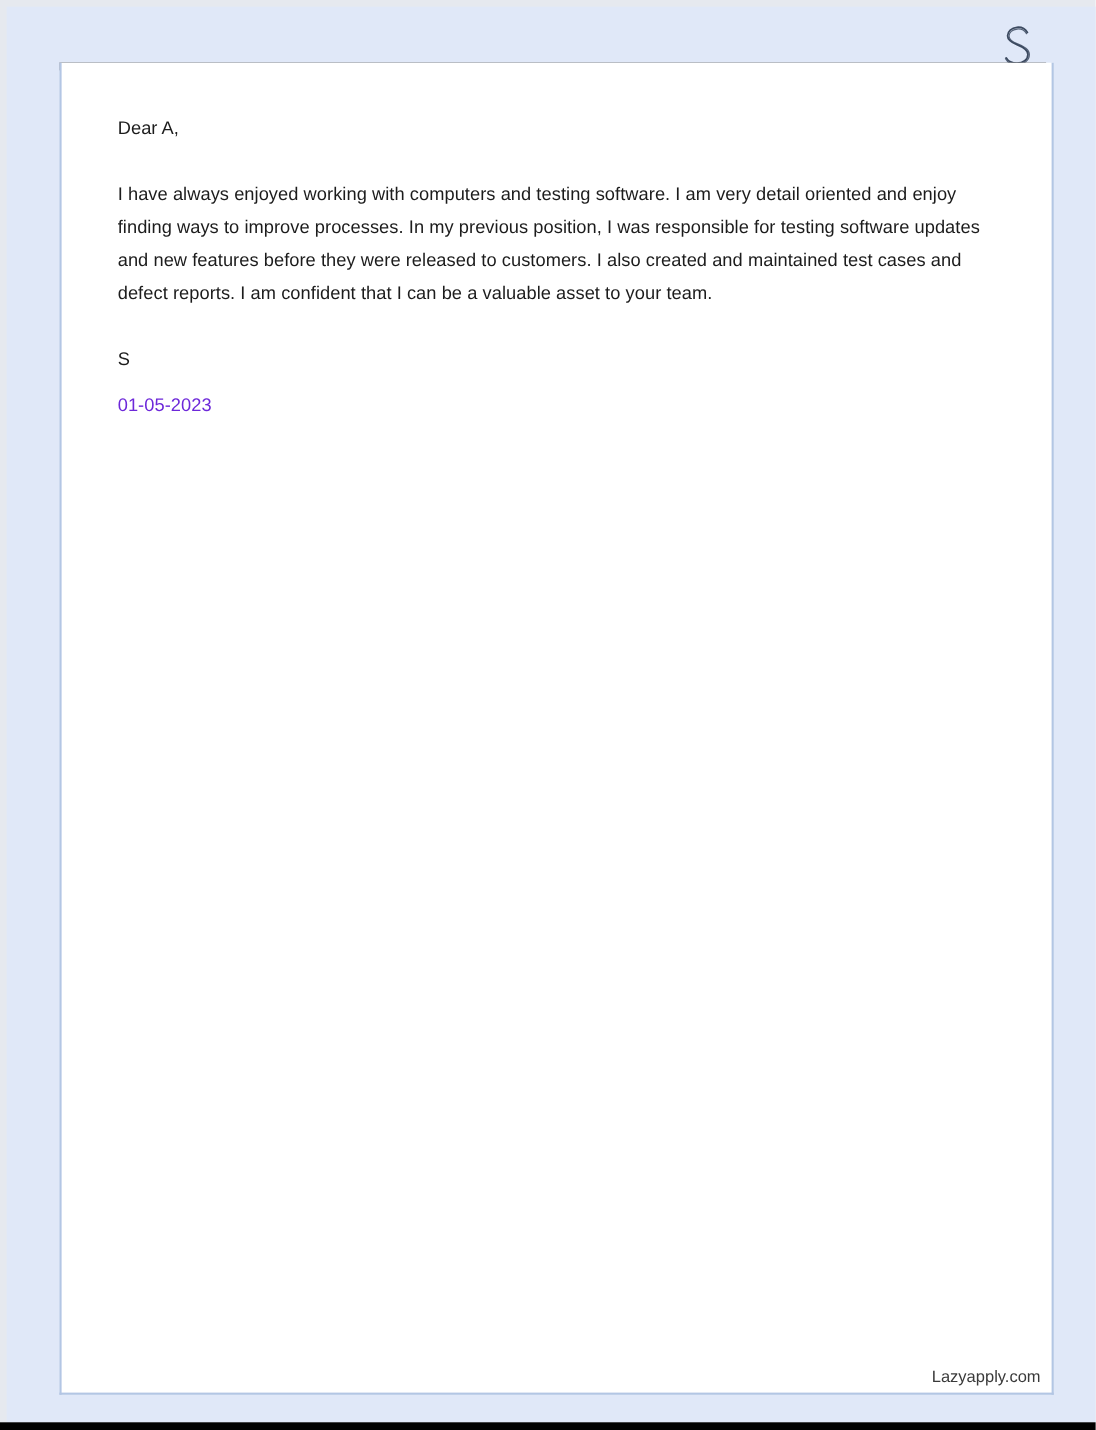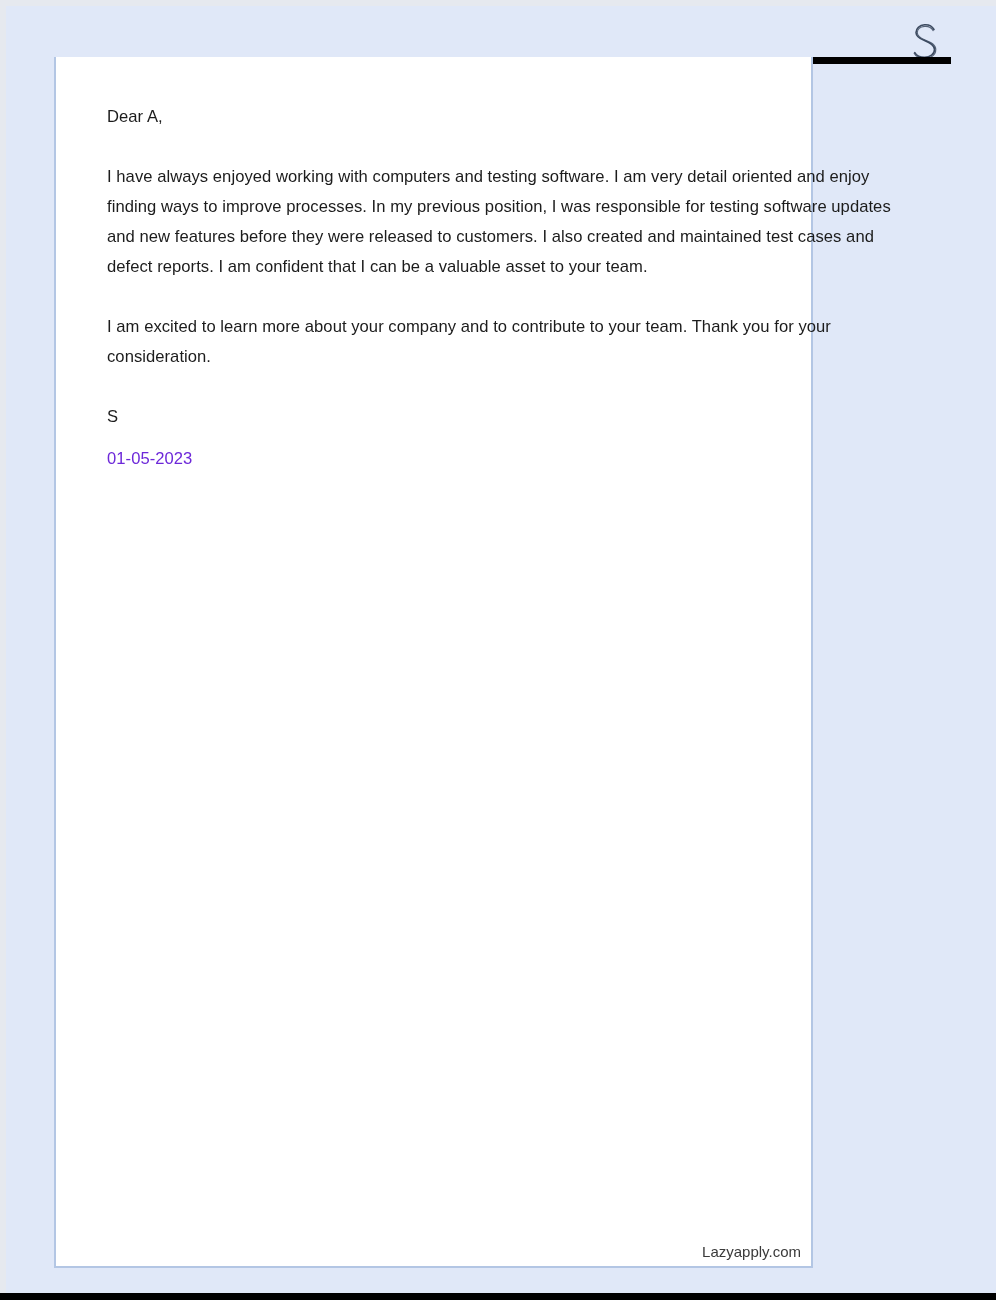--- a/index.html
+++ b/index.html
@@ -38,21 +38,21 @@
     justify-content: center;
     color: #3c4a60;
   }
   #brand-mark svg { display: block; }
 
   
   #letter-page {
     position: absolute;
     left: 48px;
     top: 51px;
-    width: 759px;
+    width: 904px;
     height: 1211px;
     background: #ffffff;
     border-left: 2px solid #b3c6e4;
     border-right: 2px solid #b3c6e4;
     border-bottom: 2px solid #b3c6e4;
     box-sizing: border-box;
   }
 
   
   #page-top-rule {
@@ -122,21 +122,20 @@
 
   <div id="letter-page">
 
     <div id="letter-body">
 
       <p class="letter-para">Dear A,</p>
 
 
       <p class="letter-para">I have always enjoyed working with computers and testing software. I am very detail oriented and enjoy finding ways to improve processes. In my previous position, I was responsible for testing software updates and new features before they were released to customers. I also created and maintained test cases and defect reports. I am confident that I can be a valuable asset to your team.</p>
 
-      <p class="letter-para">I am excited to learn more about your company and to contribute to your team. Thank you for your consideration.</p>
 
 
       <p class="signature-name">S</p>
 
       <p class="letter-date">01-05-2023</p>
 
     </div>
 
     <div id="footer-watermark">Lazyapply.com</div>
 

